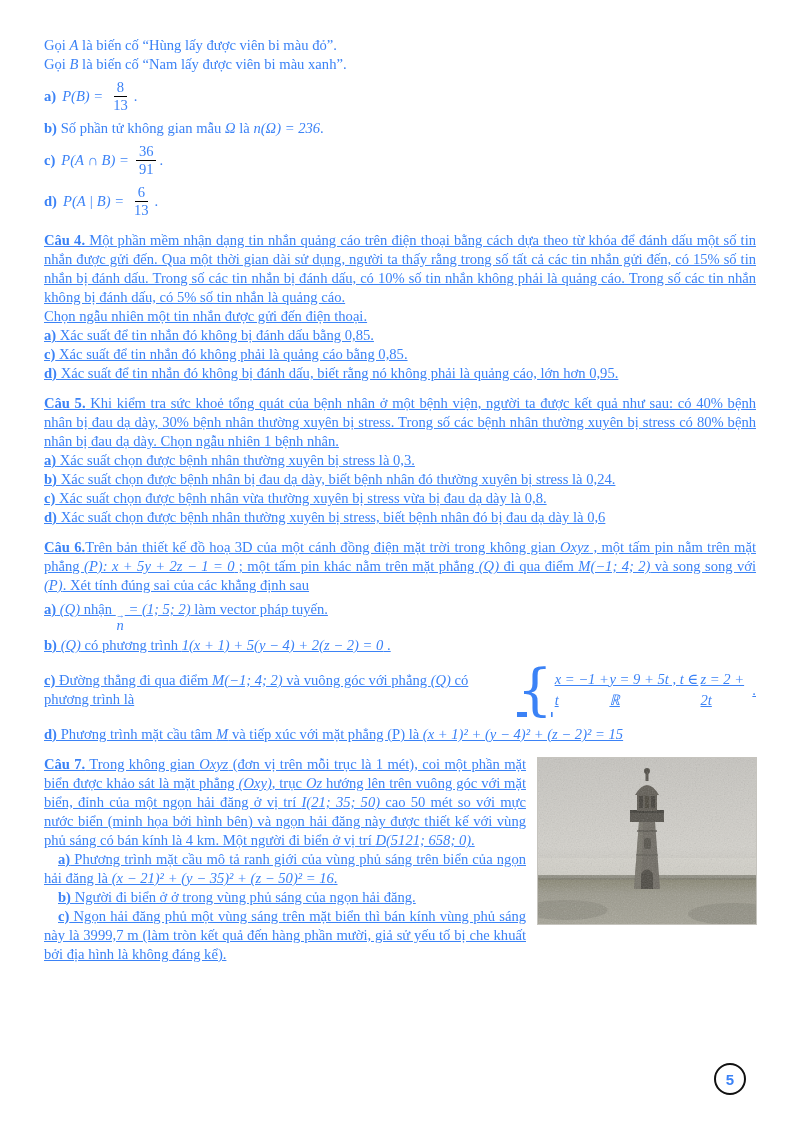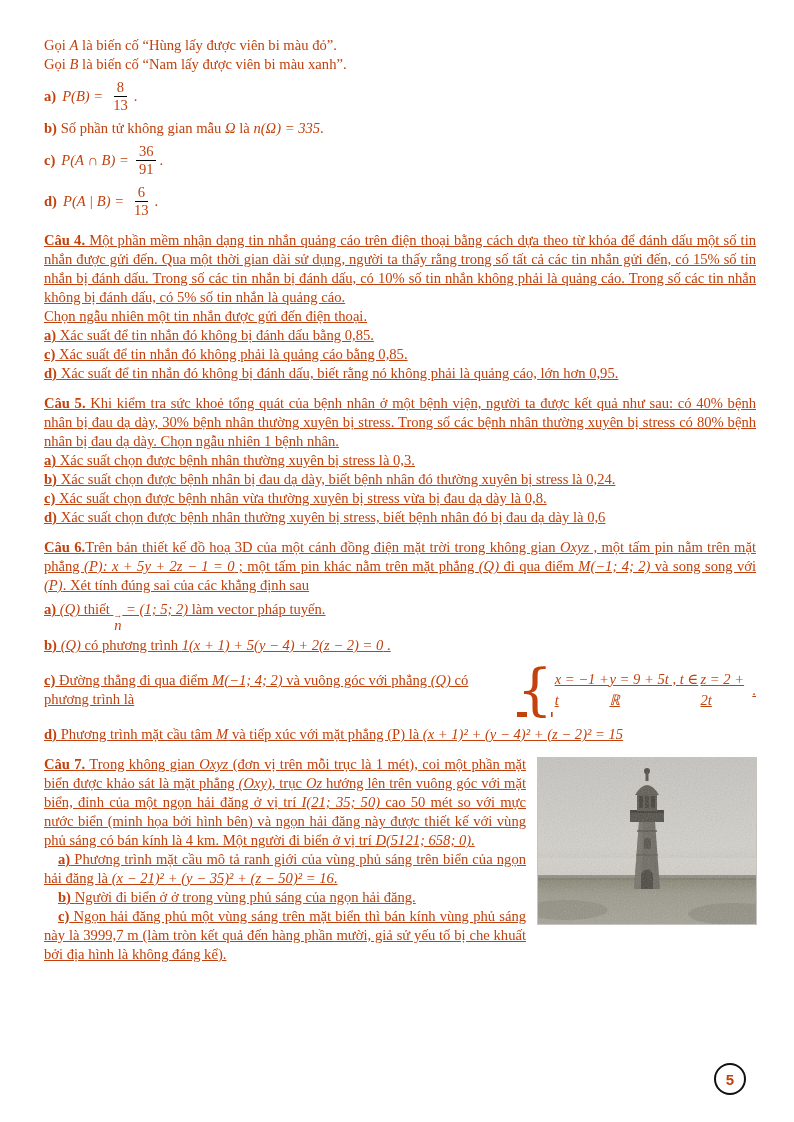--- a/index.html
+++ b/index.html
@@ -1,18 +1,18 @@
 <!DOCTYPE html>
 <html><head>
 <meta charset="utf-8">
 <style>
   html,body{margin:0;padding:0;background:#e8e8e8;}
   .page{
     width:794px;height:1122px;background:#ffffff;position:relative;overflow:hidden;
-    font-family:"Liberation Serif","DejaVu Serif",serif;font-size:14.6px;line-height:19px;color:#c2410c;
+    font-family:"Liberation Serif","DejaVu Serif",serif;font-size:14.6px;line-height:19px;color:#3b82f6;
     margin:0 auto;
   }
   .content{padding:36px 38px 0 44px;}
   p{margin:0;text-align:justify;}
   .b{font-weight:bold;}
   b{font-weight:bold;}
   .math{font-style:italic;}
   .frow{display:flex;align-items:center;margin:4px 0;}
   .frow .lbl{margin-right:6px;}
   .frow .math{margin-right:4px;}
@@ -49,21 +49,21 @@
       <div class="frow">
         <span class="b lbl">a)</span>
         <span class="math">P(B) =</span>
         <span class="frac">
             <span class="num">8</span>
             <span class="den">13</span>
           </span>
         <span>.</span>
       </div>
 
-      <p><b>b)</b><span> Số phần tử không gian mẫu </span><span class="math">Ω</span><span> là </span><span class="math">n(Ω) = 335</span><span>.</span></p>
+      <p><b>b)</b><span> Số phần tử không gian mẫu </span><span class="math">Ω</span><span> là </span><span class="math">n(Ω) = 236</span><span>.</span></p>
 
       <div class="frow">
         <span class="b lbl">c)</span>
         <span class="math">P(A ∩ B) =</span>
         <span class="frac">
             <span class="num">36</span>
             <span class="den">91</span>
           </span>
         <span>.</span>
       </div>
@@ -91,21 +91,21 @@
       <p><b>Câu 5.</b><span> Khi kiểm tra sức khoẻ tổng quát của bệnh nhân ở một bệnh viện, người ta được kết quả như sau: có 40% bệnh nhân bị đau dạ dày, 30% bệnh nhân thường xuyên bị stress. Trong số các bệnh nhân thường xuyên bị stress có 80% bệnh nhân bị đau dạ dày. Chọn ngẫu nhiên 1 bệnh nhân.</span></p>
       <p><b>a)</b><span> Xác suất chọn được bệnh nhân thường xuyên bị stress là 0,3.</span></p>
       <p><b>b)</b><span> Xác suất chọn được bệnh nhân bị đau dạ dày, biết bệnh nhân đó thường xuyên bị stress là 0,24.</span></p>
       <p><b>c)</b><span> Xác suất chọn được bệnh nhân vừa thường xuyên bị stress vừa bị đau dạ dày là 0,8.</span></p>
       <p><b>d)</b><span> Xác suất chọn được bệnh nhân thường xuyên bị stress, biết bệnh nhân đó bị đau dạ dày là 0,6</span></p>
     </div>
 
     <div class="qblock">
       <p><b>Câu 6.</b><span>Trên bản thiết kế đồ hoạ 3D của một cánh đồng điện mặt trời trong không gian </span><span class="math">Oxyz</span><span> , một tấm pin nằm trên mặt phẳng </span><span class="math">(P): x + 5y + 2z − 1 = 0</span><span> ; một tấm pin khác nằm trên mặt phẳng </span><span class="math">(Q)</span><span> đi qua điểm </span><span class="math">M(−1; 4; 2)</span><span> và song song với </span><span class="math">(P)</span><span>. Xét tính đúng sai của các khẳng định sau</span></p>
 
-      <p class="q6item"><b>a)</b><span class="math"> (Q)</span><span> thiết </span><span class="vec">
+      <p class="q6item"><b>a)</b><span class="math"> (Q)</span><span> nhận </span><span class="vec">
             <span class="vec-arrow">→</span>
             <span class="math">n</span>
           </span><span class="math"> = (1; 5; 2)</span><span> làm vector pháp tuyến.</span></p>
 
       <p class="q6item"><b>b)</b><span class="math"> (Q)</span><span> có phương trình </span><span class="math">1(x + 1) + 5(y − 4) + 2(z − 2) = 0</span><span> .</span></p>
 
       <div class="crow">
         <span class="ctext"><b>c)</b><span> Đường thẳng đi qua điểm </span><span class="math">M(−1; 4; 2)</span><span> và vuông góc với phẳng </span><span class="math">(Q)</span><span> có phương trình là </span></span>
         <span class="sys">
           <span class="brace">{</span>

